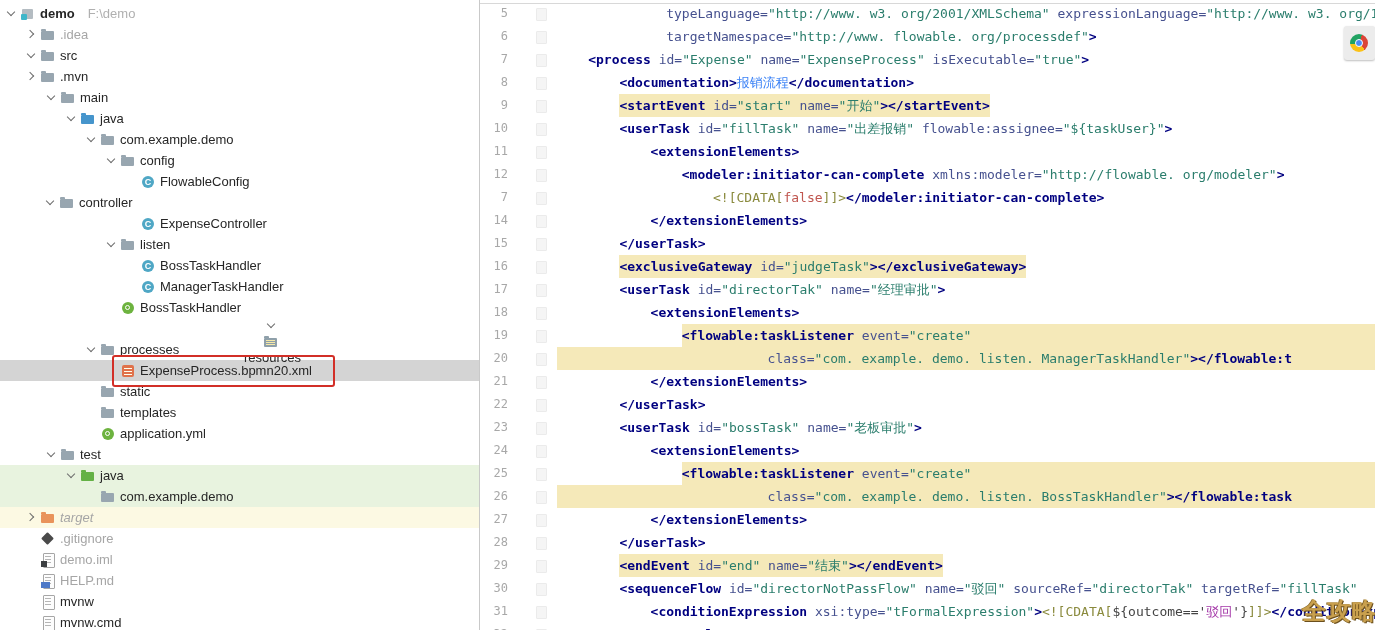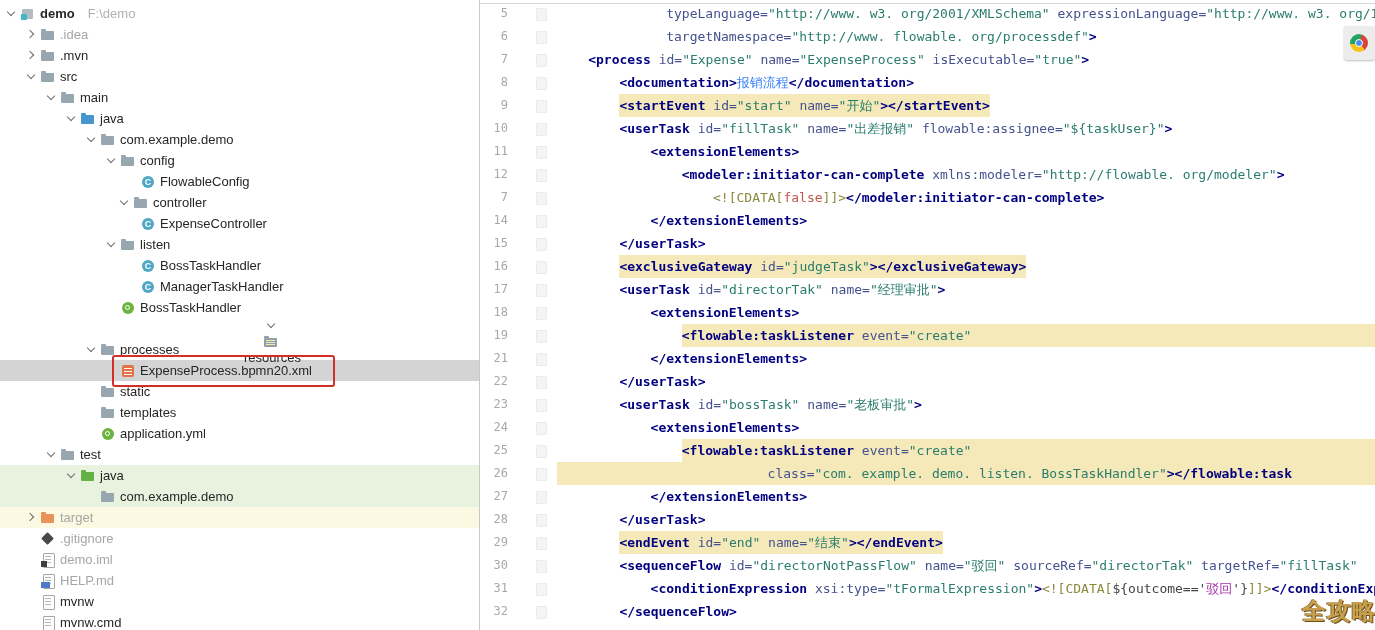--- a/index.html
+++ b/index.html
@@ -4,21 +4,21 @@
 <style>
   html,body{margin:0;padding:0;background:#fff;}
   #app{position:relative;width:1375px;height:630px;overflow:hidden;background:#fff;
        font-family:"Liberation Sans",sans-serif;}
   
   #tree{position:absolute;left:0;top:0;width:479px;height:630px;background:#fff;
         padding-top:3px;box-sizing:border-box;overflow:hidden;}
   .trow{display:flex;align-items:center;height:21px;font-size:13px;color:#262626;white-space:nowrap;}
   .trow.bg-selected{background:#d4d4d4;}
   .trow.bg-green{background:#e8f3df;}
-  .trow.bg-yellow{background:#fcf9e3;}
+  .trow.bg-yellow{background:#fcf9e3;font-style:italic;}
   .trow .lbl{margin-left:2px;}
   .trow .lbl.bold{font-weight:bold;}
   .trow .lbl.dim{color:#a6a6a6;}
   .trow .sub{margin-left:13px;color:#b0b0b0;}
   .chev{width:16px;height:16px;flex:none;position:relative;}
   .chev.down::before,.chev.right::before{content:"";position:absolute;width:5px;height:5px;
         border-right:1.4px solid #6d6d6d;border-bottom:1.4px solid #6d6d6d;}
   .chev.down::before{left:4px;top:3px;transform:rotate(45deg);}
   .chev.right::before{left:3px;top:4px;transform:rotate(-45deg);}
   .ic{width:18px;height:16px;flex:none;position:relative;}
@@ -92,32 +92,32 @@
         <span class="sub">F:\demo</span>
       </div>
       <div class="trow" style="padding-left: 24px;">
         <span class="chev right"></span>
         <span class="ic ic-folder">
           <span class="fold-base"></span>
         </span>
         <span class="lbl dim">.idea</span>
       </div>
       <div class="trow" style="padding-left: 24px;">
+        <span class="chev down"></span>
+        <span class="ic ic-folder">
+          <span class="fold-base"></span>
+        </span>
+        <span class="lbl">src</span>
+      </div>
+      <div class="trow" style="padding-left: 24px;">
         <span class="chev right"></span>
         <span class="ic ic-folder">
           <span class="fold-base"></span>
         </span>
         <span class="lbl">.mvn</span>
-      </div>
-      <div class="trow" style="padding-left: 24px;">
-        <span class="chev down"></span>
-        <span class="ic ic-folder">
-          <span class="fold-base"></span>
-        </span>
-        <span class="lbl">src</span>
       </div>
       <div class="trow" style="padding-left: 44px;">
         <span class="chev down"></span>
         <span class="ic ic-folder">
           <span class="fold-base"></span>
         </span>
         <span class="lbl">main</span>
       </div>
       <div class="trow" style="padding-left: 64px;">
         <span class="chev down"></span>
@@ -140,21 +140,21 @@
         </span>
         <span class="lbl">config</span>
       </div>
       <div class="trow" style="padding-left: 124px;">
         <span class="chev"></span>
         <span class="ic ic-class">
           <span class="cc">C</span>
         </span>
         <span class="lbl">FlowableConfig</span>
       </div>
-      <div class="trow" style="padding-left: 117px;">
+      <div class="trow" style="padding-left: 43px;">
         <span class="chev down"></span>
         <span class="ic ic-folder">
           <span class="fold-base"></span>
         </span>
         <span class="lbl">controller</span>
       </div>
       <div class="trow" style="padding-left: 124px;">
         <span class="chev"></span>
         <span class="ic ic-class">
           <span class="cc">C</span>
@@ -308,20 +308,21 @@
       <div class="eline"><div class="gut"><span class="n">10</span><span class="fold"></span></div><div class="code"><span class="content" style="margin-left: 62.4px;"><span class="s-t">&lt;userTask </span><span class="s-a">id=</span><span class="s-v">"fillTask"</span><span class="s-a"> name=</span><span class="s-v">"出差报销"</span><span class="s-a"> flowable:assignee=</span><span class="s-v">"${taskUser}"</span><span class="s-t">&gt;</span></span></div></div>
       <div class="eline"><div class="gut"><span class="n">11</span><span class="fold"></span></div><div class="code"><span class="content" style="margin-left: 93.6px;"><span class="s-t">&lt;extensionElements&gt;</span></span></div></div>
       <div class="eline"><div class="gut"><span class="n">12</span><span class="fold"></span></div><div class="code"><span class="content" style="margin-left: 124.8px;"><span class="s-t">&lt;modeler:initiator-can-complete </span><span class="s-a">xmlns:modeler=</span><span class="s-v">"http://flowable. org/modeler"</span><span class="s-t">&gt;</span></span></div></div>
       <div class="eline"><div class="gut"><span class="n">7</span><span class="fold"></span></div><div class="code"><span class="content" style="margin-left: 156px;"><span class="s-c">&lt;![CDATA[</span><span class="s-r">false</span><span class="s-c">]]&gt;</span><span class="s-t">&lt;/modeler:initiator-can-complete&gt;</span></span></div></div>
       <div class="eline"><div class="gut"><span class="n">14</span><span class="fold"></span></div><div class="code"><span class="content" style="margin-left: 93.6px;"><span class="s-t">&lt;/extensionElements&gt;</span></span></div></div>
       <div class="eline"><div class="gut"><span class="n">15</span><span class="fold"></span></div><div class="code"><span class="content" style="margin-left: 62.4px;"><span class="s-t">&lt;/userTask&gt;</span></span></div></div>
       <div class="eline"><div class="gut"><span class="n">16</span><span class="fold"></span></div><div class="code"><span class="content hl-token" style="margin-left: 62.4px;"><span class="s-t">&lt;exclusiveGateway </span><span class="s-a">id=</span><span class="s-v">"judgeTask"</span><span class="s-t">&gt;&lt;/exclusiveGateway&gt;</span></span></div></div>
       <div class="eline"><div class="gut"><span class="n">17</span><span class="fold"></span></div><div class="code"><span class="content" style="margin-left: 62.4px;"><span class="s-t">&lt;userTask </span><span class="s-a">id=</span><span class="s-v">"directorTak"</span><span class="s-a"> name=</span><span class="s-v">"经理审批"</span><span class="s-t">&gt;</span></span></div></div>
       <div class="eline"><div class="gut"><span class="n">18</span><span class="fold"></span></div><div class="code"><span class="content" style="margin-left: 93.6px;"><span class="s-t">&lt;extensionElements&gt;</span></span></div></div>
       <div class="eline hl-toend"><div class="gut"><span class="n">19</span><span class="fold"></span></div><div class="code"><span class="content" style="margin-left: 124.8px;"><span class="s-t">&lt;flowable:taskListener </span><span class="s-a">event=</span><span class="s-v">"create"</span></span></div></div>
+      <div class="eline hl-full"><div class="gut"><span class="n">20</span><span class="fold"></span></div><div class="code"><span class="content" style="margin-left: 210.6px;"><span class="s-a">class=</span><span class="s-v">"com. example. demo. listen. ManagerTaskHandler"</span><span class="s-t">&gt;&lt;/flowable:t</span></span></div></div>
       <div class="eline"><div class="gut"><span class="n">21</span><span class="fold"></span></div><div class="code"><span class="content" style="margin-left: 93.6px;"><span class="s-t">&lt;/extensionElements&gt;</span></span></div></div>
       <div class="eline"><div class="gut"><span class="n">22</span><span class="fold"></span></div><div class="code"><span class="content" style="margin-left: 62.4px;"><span class="s-t">&lt;/userTask&gt;</span></span></div></div>
       <div class="eline"><div class="gut"><span class="n">23</span><span class="fold"></span></div><div class="code"><span class="content" style="margin-left: 62.4px;"><span class="s-t">&lt;userTask </span><span class="s-a">id=</span><span class="s-v">"bossTask"</span><span class="s-a"> name=</span><span class="s-v">"老板审批"</span><span class="s-t">&gt;</span></span></div></div>
       <div class="eline"><div class="gut"><span class="n">24</span><span class="fold"></span></div><div class="code"><span class="content" style="margin-left: 93.6px;"><span class="s-t">&lt;extensionElements&gt;</span></span></div></div>
       <div class="eline hl-toend"><div class="gut"><span class="n">25</span><span class="fold"></span></div><div class="code"><span class="content" style="margin-left: 124.8px;"><span class="s-t">&lt;flowable:taskListener </span><span class="s-a">event=</span><span class="s-v">"create"</span></span></div></div>
       <div class="eline hl-full"><div class="gut"><span class="n">26</span><span class="fold"></span></div><div class="code"><span class="content" style="margin-left: 210.6px;"><span class="s-a">class=</span><span class="s-v">"com. example. demo. listen. BossTaskHandler"</span><span class="s-t">&gt;&lt;/flowable:task</span></span></div></div>
       <div class="eline"><div class="gut"><span class="n">27</span><span class="fold"></span></div><div class="code"><span class="content" style="margin-left: 93.6px;"><span class="s-t">&lt;/extensionElements&gt;</span></span></div></div>
       <div class="eline"><div class="gut"><span class="n">28</span><span class="fold"></span></div><div class="code"><span class="content" style="margin-left: 62.4px;"><span class="s-t">&lt;/userTask&gt;</span></span></div></div>
       <div class="eline"><div class="gut"><span class="n">29</span><span class="fold"></span></div><div class="code"><span class="content hl-token" style="margin-left: 62.4px;"><span class="s-t">&lt;endEvent </span><span class="s-a">id=</span><span class="s-v">"end"</span><span class="s-a"> name=</span><span class="s-v">"结束"</span><span class="s-t">&gt;&lt;/endEvent&gt;</span></span></div></div>
       <div class="eline"><div class="gut"><span class="n">30</span><span class="fold"></span></div><div class="code"><span class="content" style="margin-left: 62.4px;"><span class="s-t">&lt;sequenceFlow </span><span class="s-a">id=</span><span class="s-v">"directorNotPassFlow"</span><span class="s-a"> name=</span><span class="s-v">"驳回"</span><span class="s-a"> sourceRef=</span><span class="s-v">"directorTak"</span><span class="s-a"> targetRef=</span><span class="s-v">"fillTask"</span></span></div></div>

